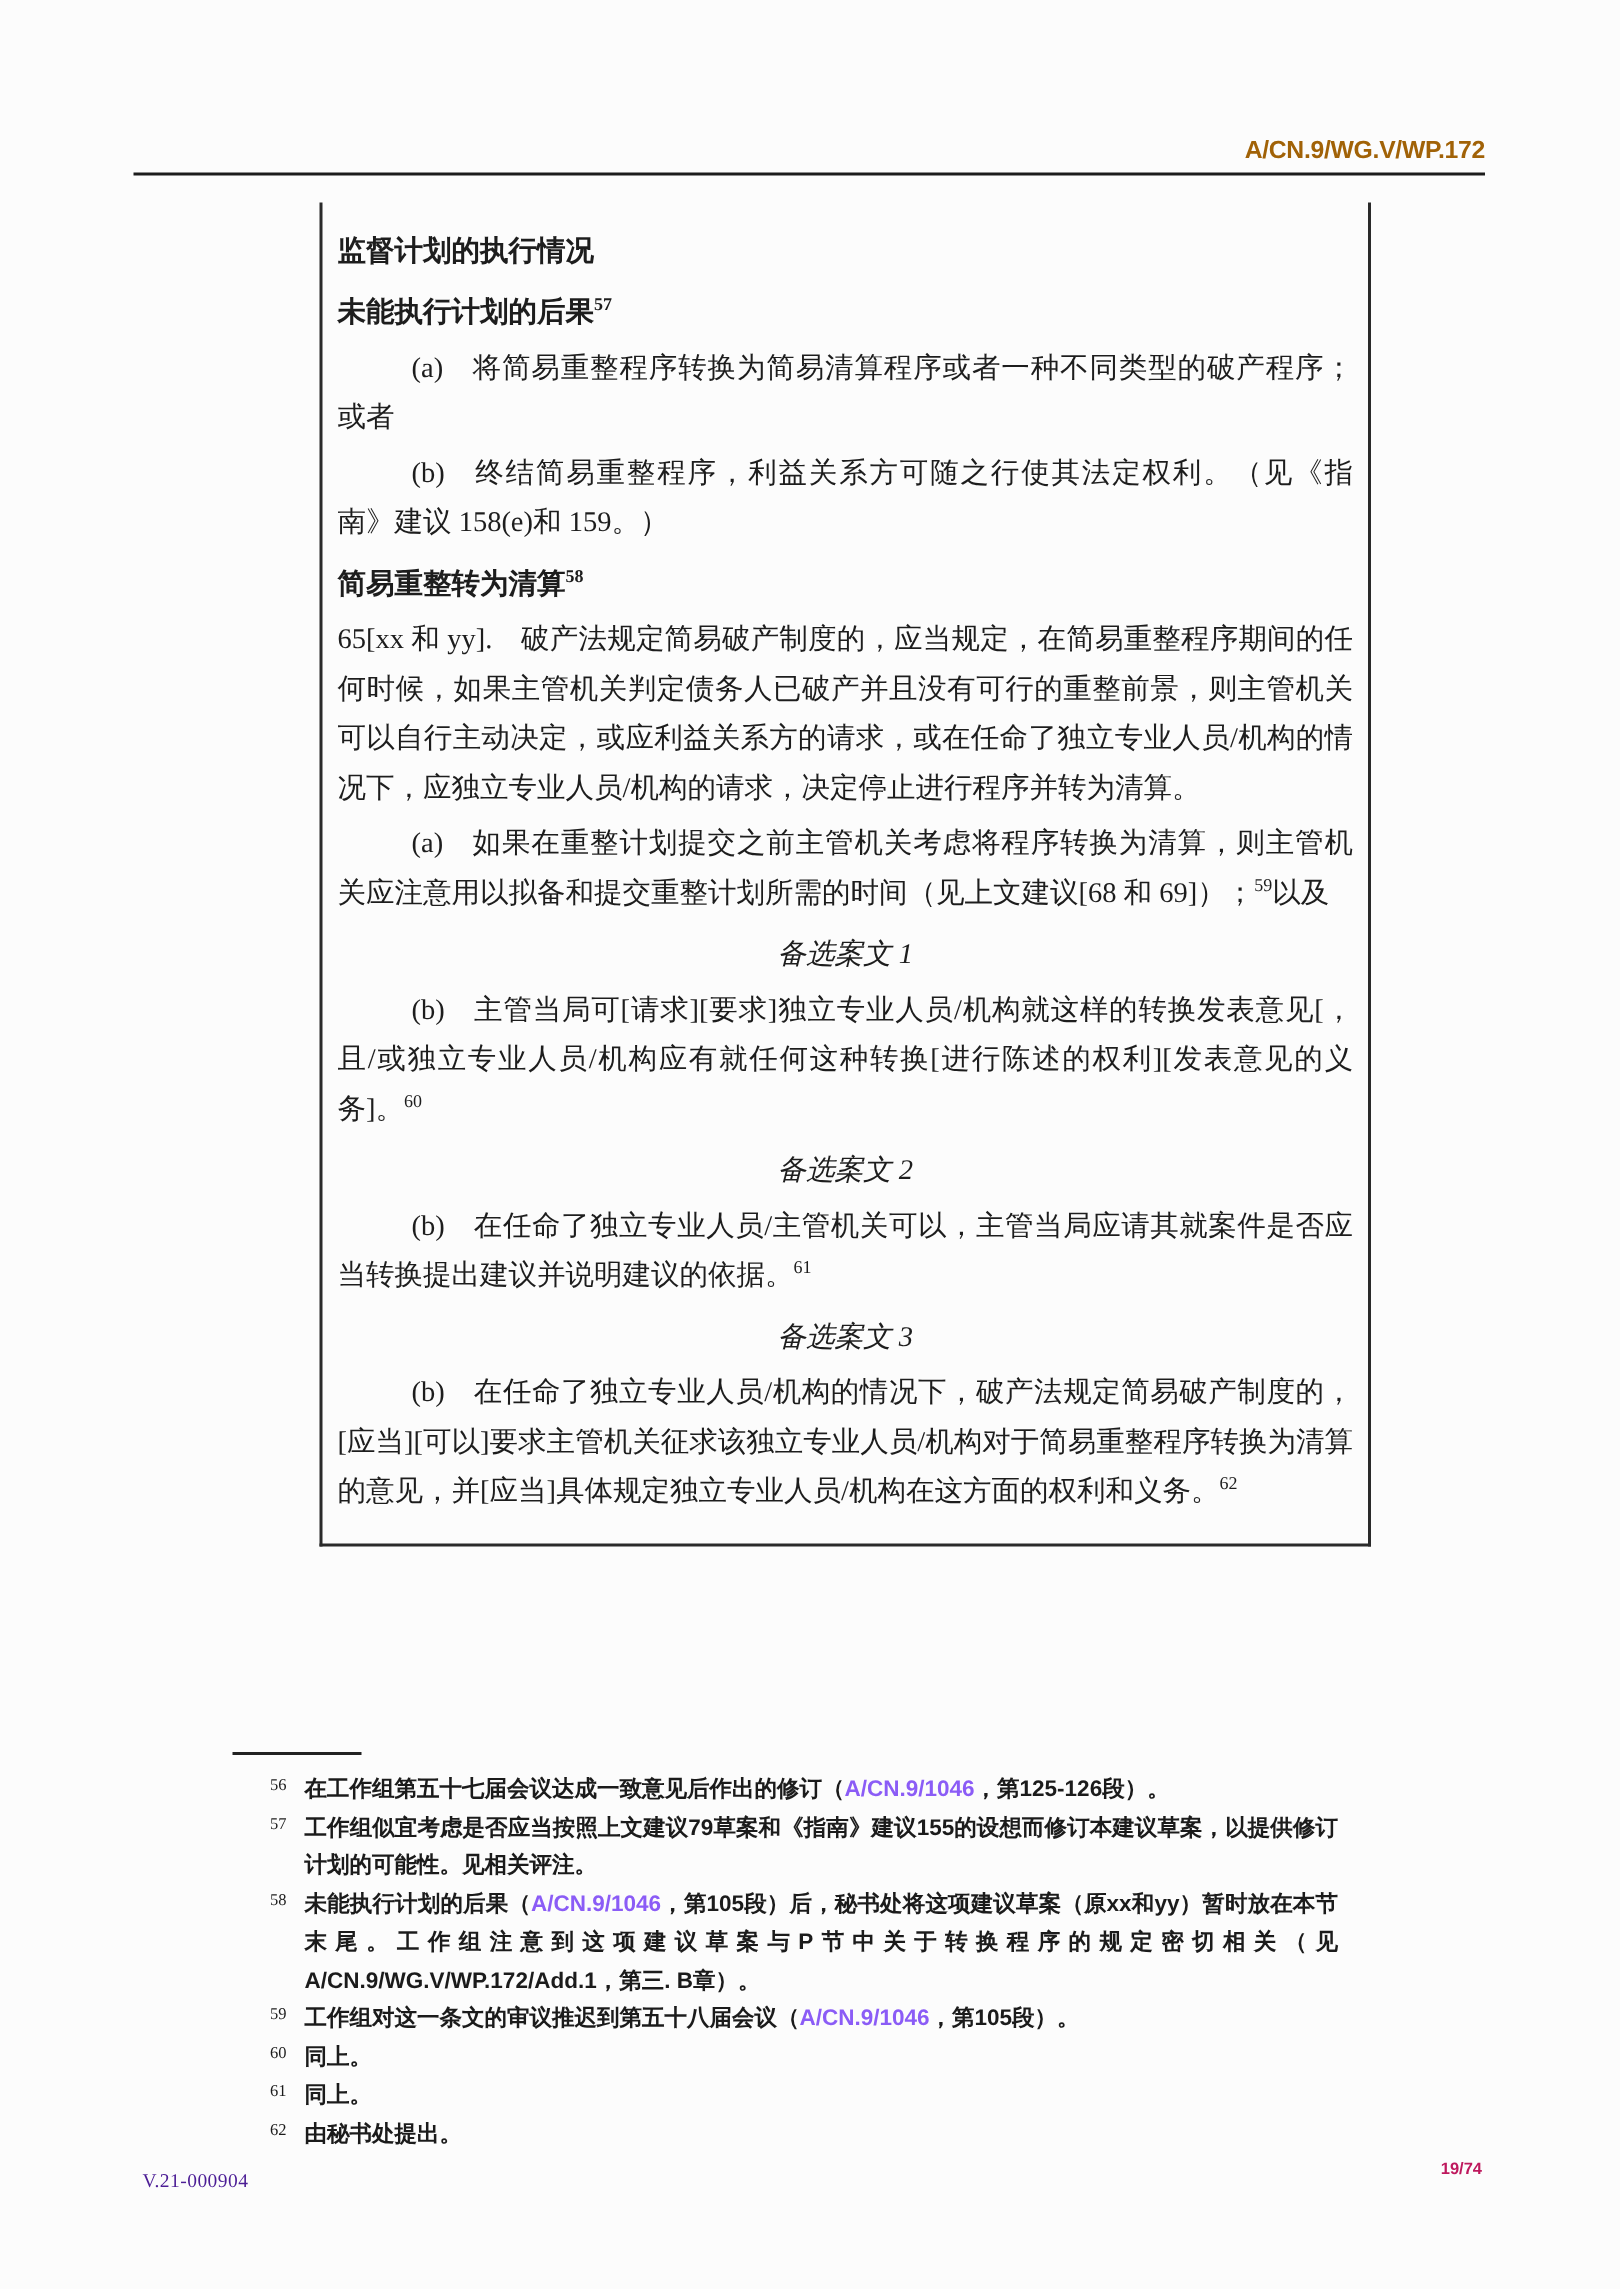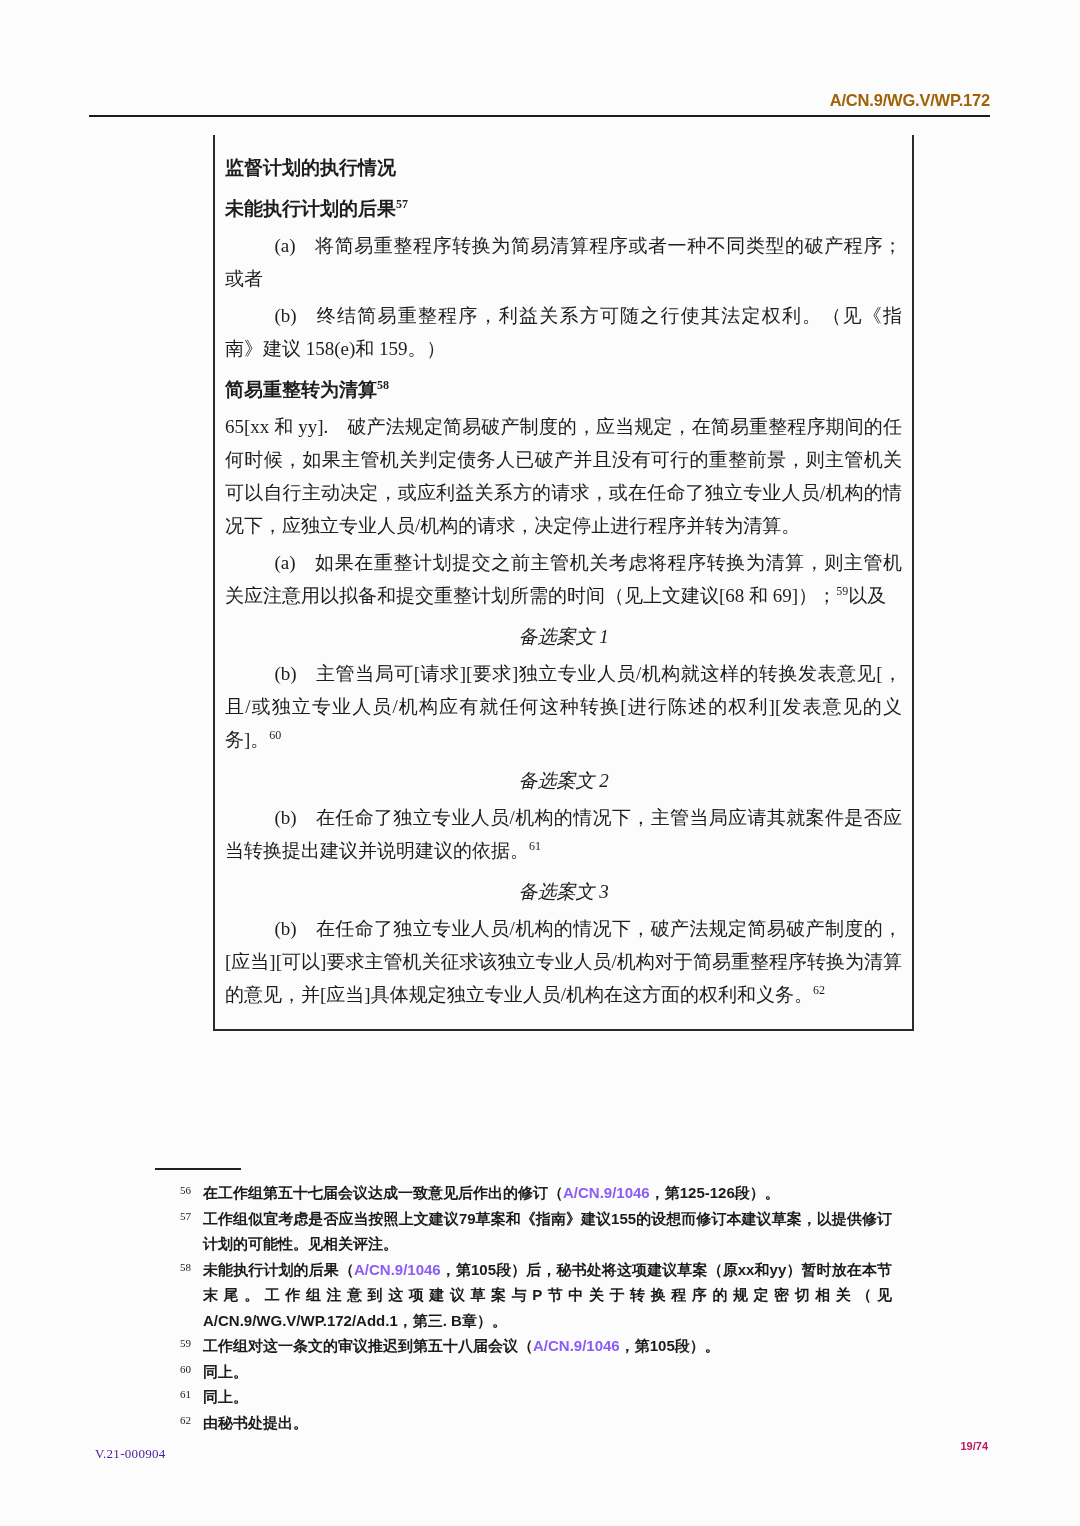--- a/index.html
+++ b/index.html
@@ -94,21 +94,21 @@
       <div class="block block-heading"><span>监督计划的执行情况</span></div>
       <div class="block block-heading"><span>未能执行计划的后果</span><sup>57</sup></div>
       <div class="block block-item"><span>(a) 将简易重整程序转换为简易清算程序或者一种不同类型的破产程序；或者</span></div>
       <div class="block block-item"><span>(b) 终结简易重整程序，利益关系方可随之行使其法定权利。（见《指南》建议 158(e)和 159。）</span></div>
       <div class="block block-heading"><span>简易重整转为清算</span><sup>58</sup></div>
       <div class="block block-para"><span>65[xx 和 yy]. 破产法规定简易破产制度的，应当规定，在简易重整程序期间的任何时候，如果主管机关判定债务人已破产并且没有可行的重整前景，则主管机关可以自行主动决定，或应利益关系方的请求，或在任命了独立专业人员/机构的情况下，应独立专业人员/机构的请求，决定停止进行程序并转为清算。</span></div>
       <div class="block block-item"><span>(a) 如果在重整计划提交之前主管机关考虑将程序转换为清算，则主管机关应注意用以拟备和提交重整计划所需的时间（见上文建议[68 和 69]）；</span><sup>59</sup><span>以及</span></div>
       <div class="block block-alt-heading"><span>备选案文 1</span></div>
       <div class="block block-item"><span>(b) 主管当局可[请求][要求]独立专业人员/机构就这样的转换发表意见[，且/或独立专业人员/机构应有就任何这种转换[进行陈述的权利][发表意见的义务]。</span><sup>60</sup></div>
       <div class="block block-alt-heading"><span>备选案文 2</span></div>
-      <div class="block block-item"><span>(b) 在任命了独立专业人员/机构的情况下，主管当局应请其就案件是否应当转换提出建议并说明建议的依据。</span><sup>61</sup></div>
+      <div class="block block-item"><span>(b) 在任命了独立专业人员/主管机关可以，主管当局应请其就案件是否应当转换提出建议并说明建议的依据。</span><sup>61</sup></div>
       <div class="block block-alt-heading"><span>备选案文 3</span></div>
       <div class="block block-item"><span>(b) 在任命了独立专业人员/机构的情况下，破产法规定简易破产制度的，[应当][可以]要求主管机关征求该独立专业人员/机构对于简易重整程序转换为清算的意见，并[应当]具体规定独立专业人员/机构在这方面的权利和义务。</span><sup>62</sup></div>
     </section>
 
   <div class="fn-sep"></div>
 
   <section class="footnotes" id="footnotes">
       <div class="fn"><sup class="fn-num">56</sup><span class="fn-body"><span>在工作组第五十七届会议达成一致意见后作出的修订（</span><a class="doclink">A/CN.9/1046</a><span>，第125-126段）。</span></span></div>
       <div class="fn"><sup class="fn-num">57</sup><span class="fn-body"><span>工作组似宜考虑是否应当按照上文建议79草案和《指南》建议155的设想而修订本建议草案，以提供修订计划的可能性。见相关评注。</span></span></div>
       <div class="fn"><sup class="fn-num">58</sup><span class="fn-body"><span>未能执行计划的后果（</span><a class="doclink">A/CN.9/1046</a><span>，第105段）后，秘书处将这项建议草案（原xx和yy）暂时放在本节末尾。工作组注意到这项建议草案与P节中关于转换程序的规定密切相关（见 A/CN.9/WG.V/WP.172/Add.1，第三. B章）。</span></span></div>

